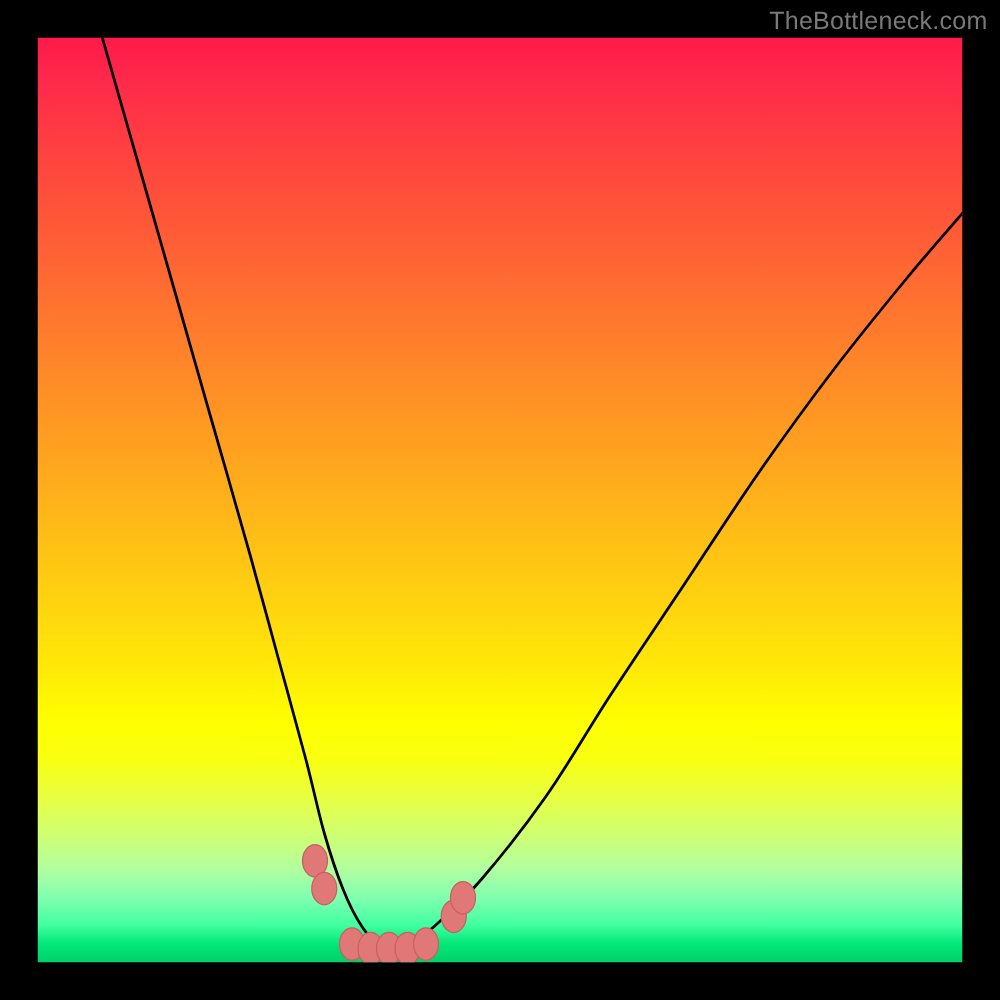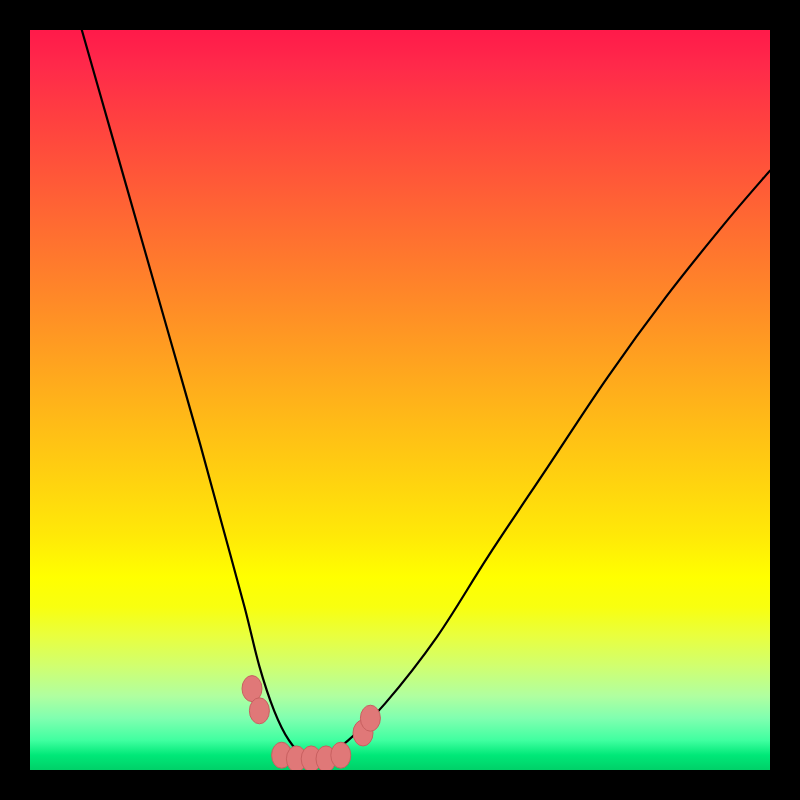--- a/index.html
+++ b/index.html
@@ -70,20 +70,21 @@
     color: #7a7a7a;
     font-size: 20px;
     font-weight: 500;
     letter-spacing: 0.2px;
   }
 </style>
 </head>
 <body>
 
 <div class="frame">
+  <div class="watermark">TheBottleneck.com</div>
   <div class="plot-area">
     <div class="gradient-bg"></div>
     <svg class="curve-svg" viewBox="0 0 740 740" preserveAspectRatio="none">
       <path id="curve-path" fill="none" stroke="#000000" stroke-width="2.2" stroke-linecap="round" d="M 51.80 0.00 C 56.73 17.27, 71.53 69.07, 81.40 103.60 C 91.27 138.13, 101.13 172.67, 111.00 207.20 C 120.87 241.73, 130.73 276.27, 140.60 310.80 C 150.47 345.33, 161.57 383.57, 170.20 414.40 C 178.83 445.23, 185.00 468.67, 192.40 495.80 C 199.80 522.93, 208.43 553.77, 214.60 577.20 C 220.77 600.63, 224.47 619.13, 229.40 636.40 C 234.33 653.67, 239.27 668.47, 244.20 680.80 C 249.13 693.13, 254.07 703.00, 259.00 710.40 C 263.93 717.80, 267.63 722.73, 273.80 725.20 C 279.97 727.67, 288.60 727.67, 296.00 725.20 C 303.40 722.73, 308.33 719.03, 318.20 710.40 C 328.07 701.77, 340.40 690.67, 355.20 673.40 C 370.00 656.13, 389.73 631.47, 407.00 606.80 C 424.27 582.13, 440.30 553.77, 458.80 525.40 C 477.30 497.03, 498.27 466.20, 518.00 436.60 C 537.73 407.00, 557.47 376.17, 577.20 347.80 C 596.93 319.43, 616.67 292.30, 636.40 266.40 C 656.13 240.50, 678.33 213.37, 695.60 192.40 C 712.87 171.43, 732.60 149.23, 740.00 140.60"></path>
       <g id="markers">
           <ellipse cx="222.00" cy="658.60" rx="10" ry="13" fill="#e07878" stroke="#c86060" stroke-width="1"></ellipse>
           <ellipse cx="229.40" cy="680.80" rx="10" ry="13" fill="#e07878" stroke="#c86060" stroke-width="1"></ellipse>
           <ellipse cx="251.60" cy="725.20" rx="10" ry="13" fill="#e07878" stroke="#c86060" stroke-width="1"></ellipse>
           <ellipse cx="266.40" cy="728.90" rx="10" ry="13" fill="#e07878" stroke="#c86060" stroke-width="1"></ellipse>
           <ellipse cx="281.20" cy="728.90" rx="10" ry="13" fill="#e07878" stroke="#c86060" stroke-width="1"></ellipse>

